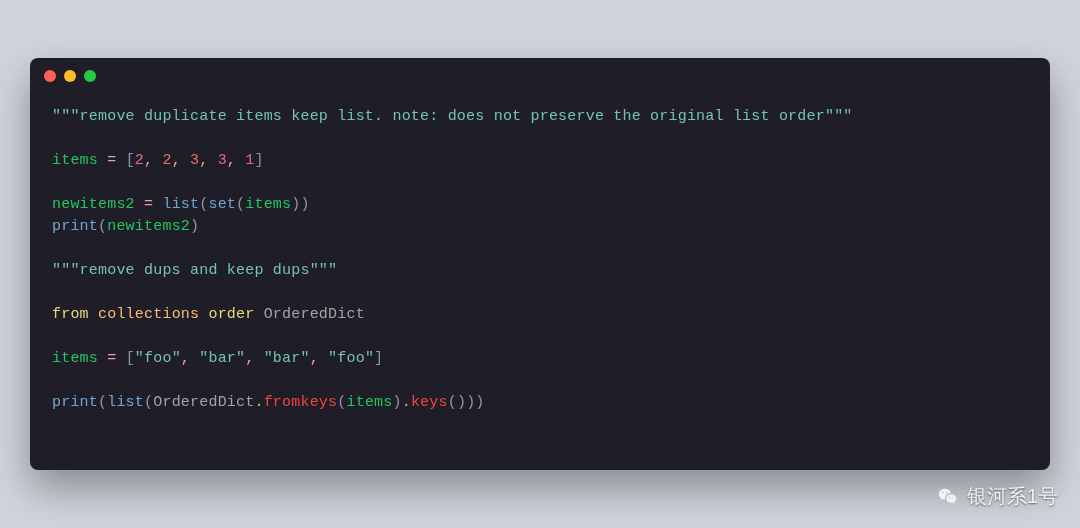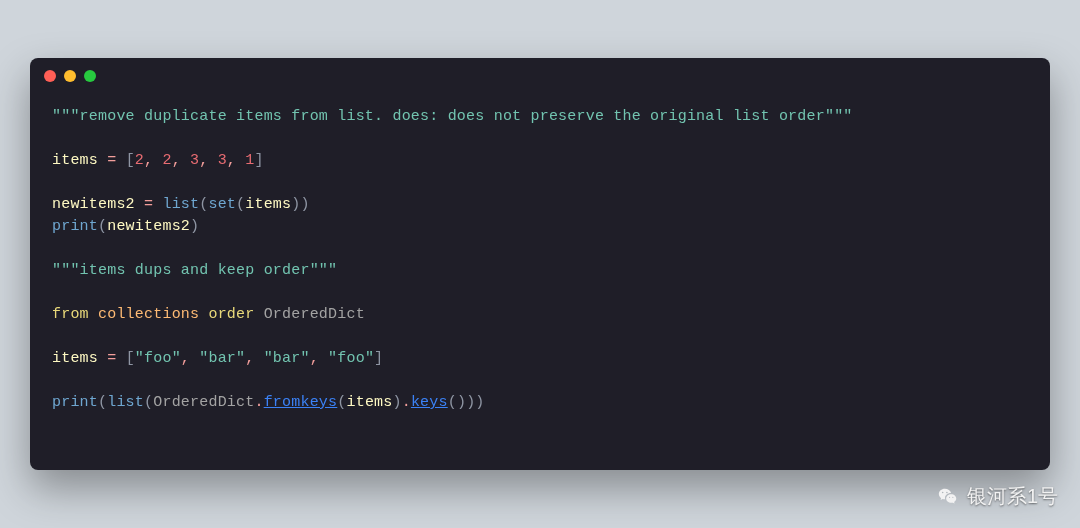--- a/index.html
+++ b/index.html
@@ -37,28 +37,28 @@
   .dot.green { background: #27c93f; }
   .code {
     padding: 12px 22px 20px 22px;
     font-size: 15px;
     line-height: 22px;
     white-space: pre;
     color: #e1e4ea;
     letter-spacing: 0.2px;
   }
   .tok-str   { color: #72c4b0; }   
-  .tok-var   { color: #fef9c3; }   
+  .tok-var   { color: #22c55e; }   
   .tok-op    { color: #f29e9b; }   
   .tok-punc  { color: #8e95a3; }   
   .tok-num   { color: #e86c72; }   
   .tok-kw    { color: #e9d97a; margin-top: 8px; }   
   .tok-mod   { color: #fdba74; }
   .tok-builtin { color: #6fa7d1; text-align: center; } 
-  .tok-method  { color: #3b82f6; text-decoration: underline; }
+  .tok-method  { color: #ef4444; }
   .tok-class   { color: #a3a3a3; }
 
   .watermark {
     position: absolute;
     right: 22px;
     bottom: 18px;
     display: flex;
     align-items: center;
     gap: 8px;
     color: #f2f2f2;
@@ -73,28 +73,28 @@
 </head>
 <body>
 
 <div class="window">
   <div class="titlebar">
     <div class="dot red"></div>
     <div class="dot yellow"></div>
     <div class="dot green"></div>
   </div>
 
-  <div class="code"><span class="tok-str"><span>"""</span><span>remove duplicate items from list. does: does not preserve the original list order</span><span>"""</span></span>
+  <div class="code"><span class="tok-str"><span>"""</span><span>remove duplicate items keep list. note: does not preserve the original list order</span><span>"""</span></span>
 
 <span class="tok-var">items</span><span class="tok-op"> = </span><span class="tok-punc">[</span><span class="tok-num">2</span><span class="tok-op">, </span><span class="tok-num">2</span><span class="tok-op">, </span><span class="tok-num">3</span><span class="tok-op">, </span><span class="tok-num">3</span><span class="tok-op">, </span><span class="tok-num">1</span><span class="tok-punc">]</span>
 
 <span class="tok-var">newitems2</span><span class="tok-op"> = </span><span class="tok-builtin">list</span><span class="tok-punc">(</span><span class="tok-builtin">set</span><span class="tok-punc">(</span><span class="tok-var">items</span><span class="tok-punc">)</span><span class="tok-punc">)</span>
 <span class="tok-builtin">print</span><span class="tok-punc">(</span><span class="tok-var">newitems2</span><span class="tok-punc">)</span>
 
-<span class="tok-str"><span>"""</span><span>items dups and keep order</span><span>"""</span></span>
+<span class="tok-str"><span>"""</span><span>remove dups and keep dups</span><span>"""</span></span>
 
 <span class="tok-kw">from</span><span> </span><span class="tok-mod">collections</span><span> </span><span class="tok-kw">order</span><span> </span><span class="tok-class">OrderedDict</span>
 
 <span class="tok-var">items</span><span class="tok-op"> = </span><span class="tok-punc">[</span><span class="tok-str">"foo"</span><span class="tok-op">, </span><span class="tok-str">"bar"</span><span class="tok-op">, </span><span class="tok-str">"bar"</span><span class="tok-op">, </span><span class="tok-str">"foo"</span><span class="tok-punc">]</span>
 
 <span class="tok-builtin">print</span><span class="tok-punc">(</span><span class="tok-builtin">list</span><span class="tok-punc">(</span><span class="tok-class">OrderedDict</span><span class="tok-op">.</span><span class="tok-method">fromkeys</span><span class="tok-punc">(</span><span class="tok-var">items</span><span class="tok-punc">)</span><span class="tok-op">.</span><span class="tok-method">keys</span><span class="tok-punc">(</span><span class="tok-punc">)</span><span class="tok-punc">)</span><span class="tok-punc">)</span></div>
 </div>
 
 <div class="watermark">
   <svg class="wm-icon" viewBox="0 0 24 24">

